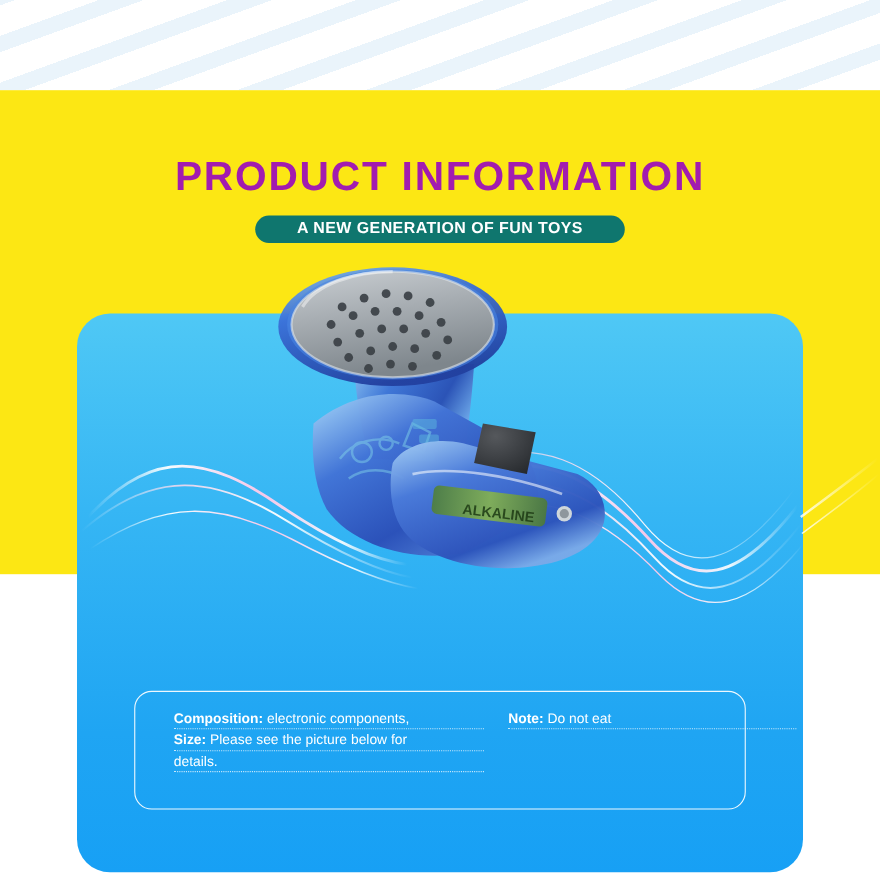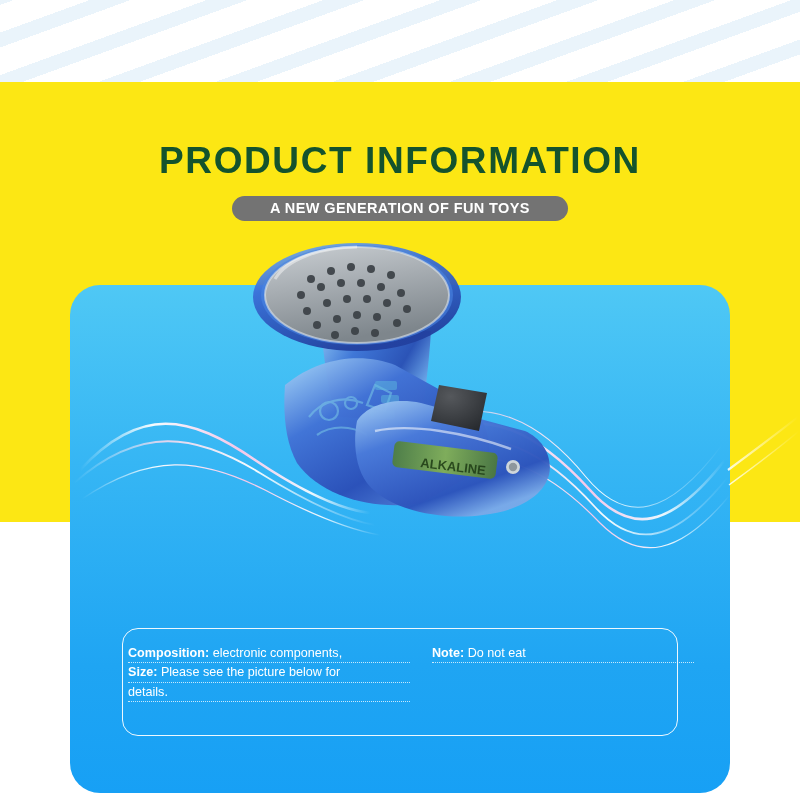--- a/index.html
+++ b/index.html
@@ -47,31 +47,31 @@
 
   
   .title {
     position: absolute;
     left: 0; top: 139px;
     width: 800px;
     text-align: center;
     font-size: 37px;
     font-weight: bold;
     letter-spacing: 1.6px;
-    color: #14532d;
+    color: #a21caf;
     line-height: 44px;
     white-space: nowrap;
   }
   .subtitle-pill {
     position: absolute;
     left: 232px; top: 196px;
     width: 336px;
     height: 25px;
     border-radius: 13px;
-    background: #737373;
+    background: #0f766e;
     color: #ffffff;
     font-size: 14.5px;
     font-weight: bold;
     letter-spacing: 0.4px;
     line-height: 25px;
     text-align: center;
     white-space: nowrap;
     box-sizing: border-box;
   }
 
@@ -108,21 +108,21 @@
     position: absolute;
     left: 122px; top: 628px;
     width: 556px;
     height: 108px;
     border: 1.4px solid rgba(255,255,255,0.92);
     border-radius: 16px;
     box-sizing: border-box;
   }
   .spec-cols {
     position: absolute;
-    left: 128px; top: 644px;
+    left: 158px; top: 644px;
     width: 580px;
     height: 100px;
     display: flex;
     gap: 22px;
   }
   .spec-col {
     display: flex;
     flex-direction: column;
   }
   .spec-col.left { width: 282px; }

